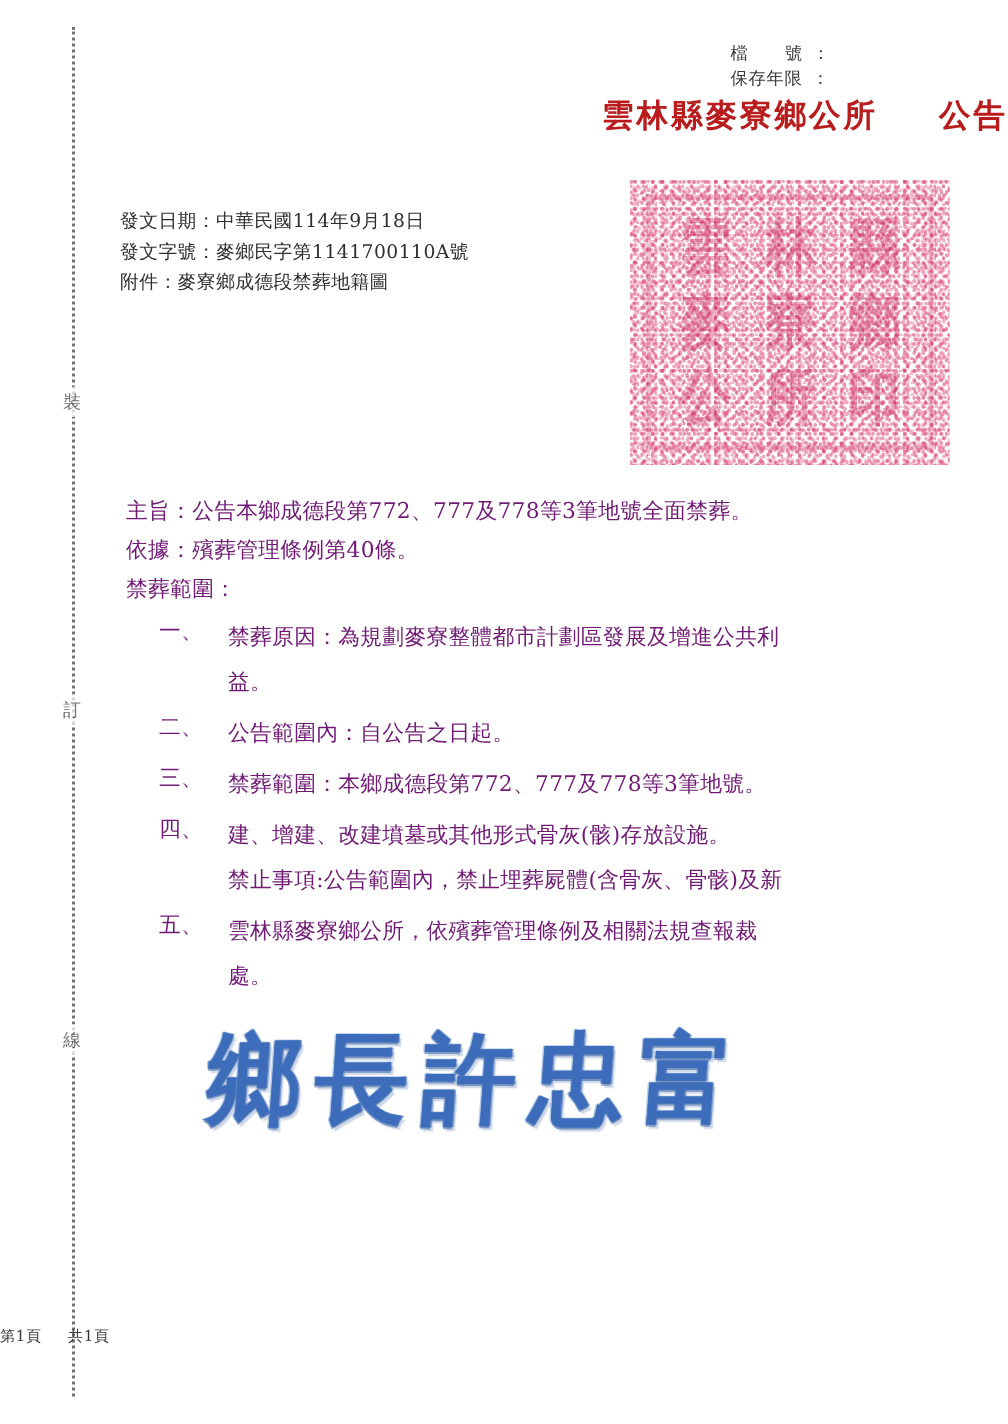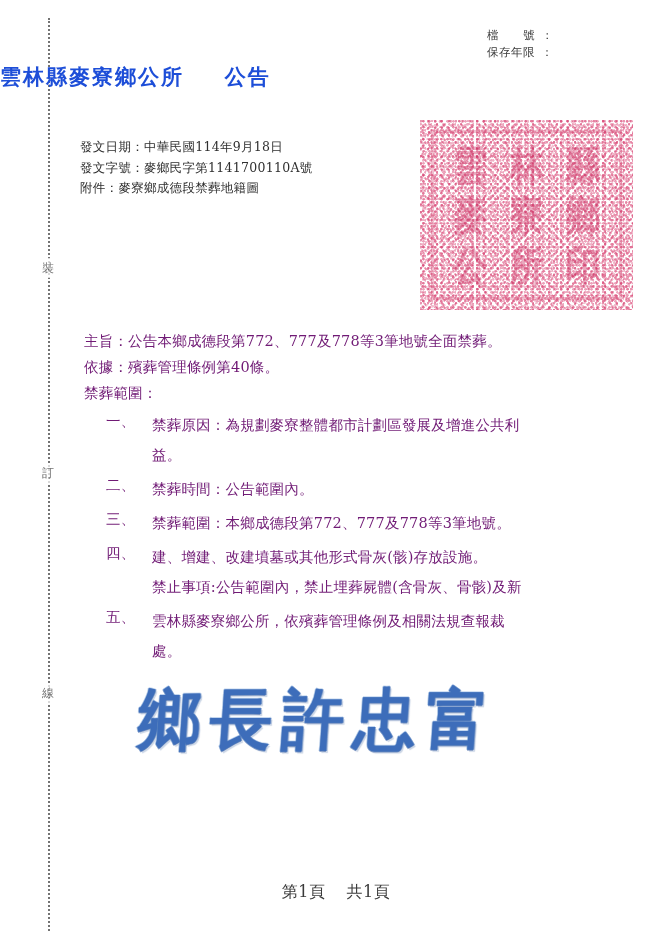--- a/index.html
+++ b/index.html
@@ -65,25 +65,25 @@
   .archive-label { display: inline-block; }
   .archive-gap { display: inline-block; width: 16px; }
   .archive-colon { margin-left: 2px; }
 
   
   .doc-title {
     position: absolute;
     left: 0;
     right: 0;
     top: 62px;
-    text-align: left;
+    text-align: right;
     font-size: 21px;
     line-height: 30px;
     letter-spacing: 2px;
-    color: #1d4ed8;
+    color: #b91c1c;
     font-weight: 600;
   }
   .doc-title .title-gap { display: inline-block; width: 22px; }
 
   
   .meta {
     position: absolute;
     left: 80px;
     top: 137px;
     font-size: 12.5px;
@@ -213,22 +213,22 @@
     transform: skewX(-4deg) scaleY(1.06);
     opacity: .93;
   }
 
   
   .footer {
     position: absolute;
     left: 0;
     right: 0;
     top: 884px;
-    text-align: center;
-    font-size: 16px;
+    text-align: left;
+    font-size: 10px;
     line-height: 16px;
     color: #3a3a3a;
     letter-spacing: .5px;
   }
   .footer-gap { display: inline-block; width: 10px; }
 </style>
 </head>
 <body>
 
 <div class="page">
@@ -292,21 +292,21 @@
         <span class="item-marker">一、</span>
         <span class="item-text">
           <p>禁葬原因：為規劃麥寮整體都市計劃區發展及增進公共利</p>
           <p>益。</p>
         </span>
       </div>
 
       <div class="item">
         <span class="item-marker">二、</span>
         <span class="item-text">
-          <p>禁葬時間：公告範圍內。</p>
+          <p>公告範圍內：自公告之日起。</p>
         </span>
       </div>
 
       <div class="item">
         <span class="item-marker">三、</span>
         <span class="item-text">
           <p>禁葬範圍：本鄉成德段第772、777及778等3筆地號。</p>
         </span>
       </div>
 

